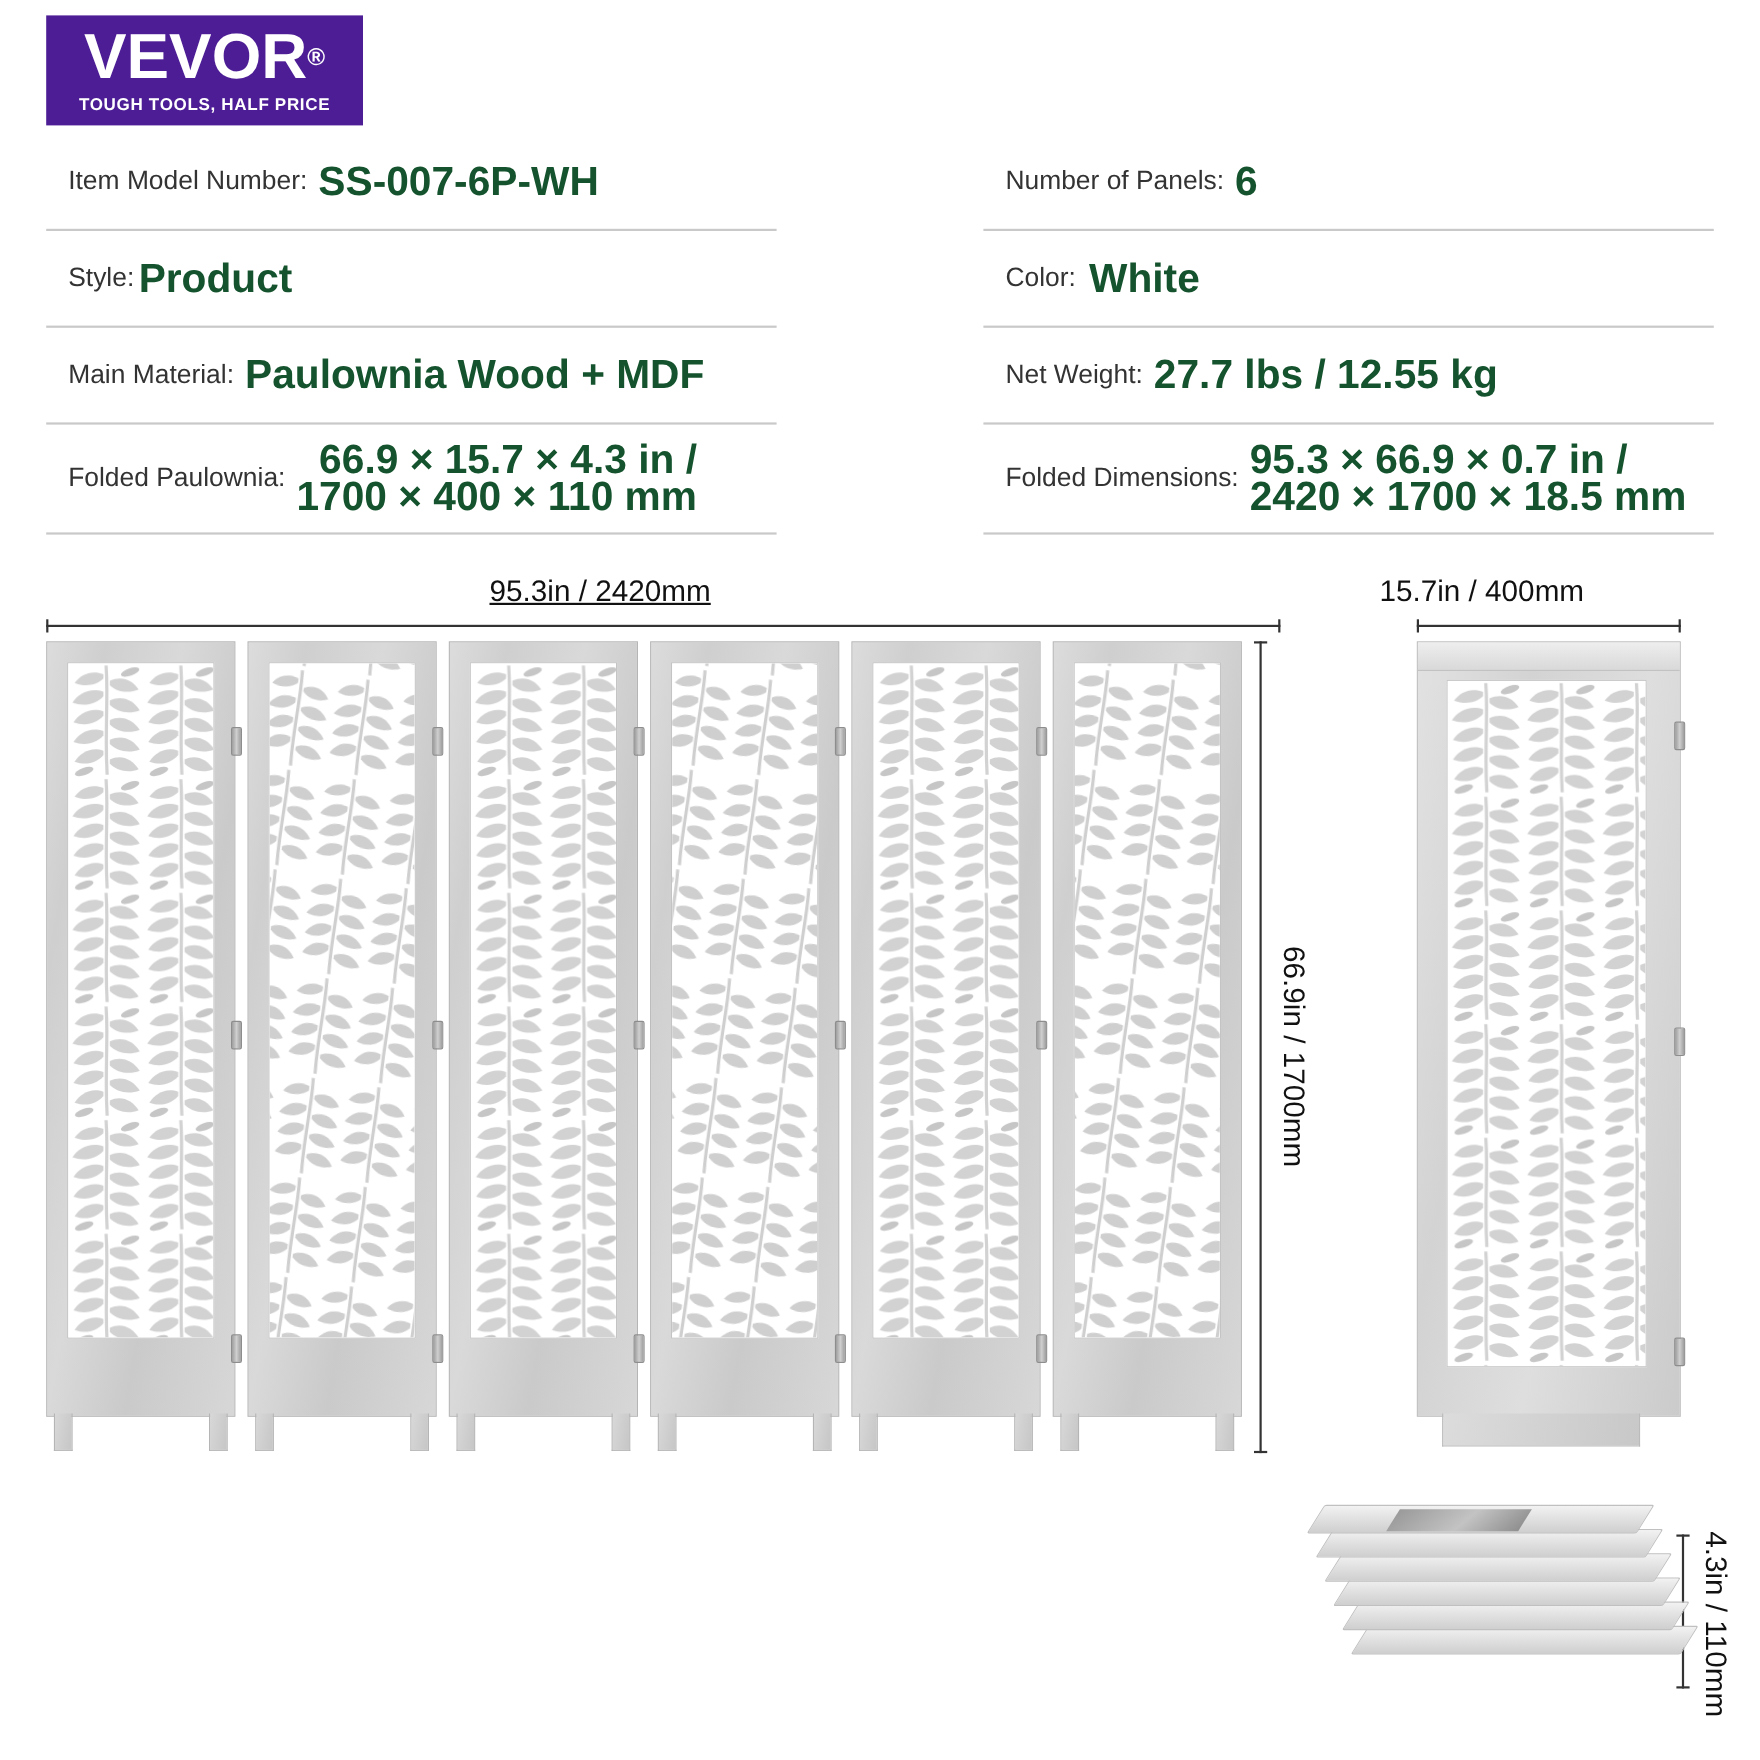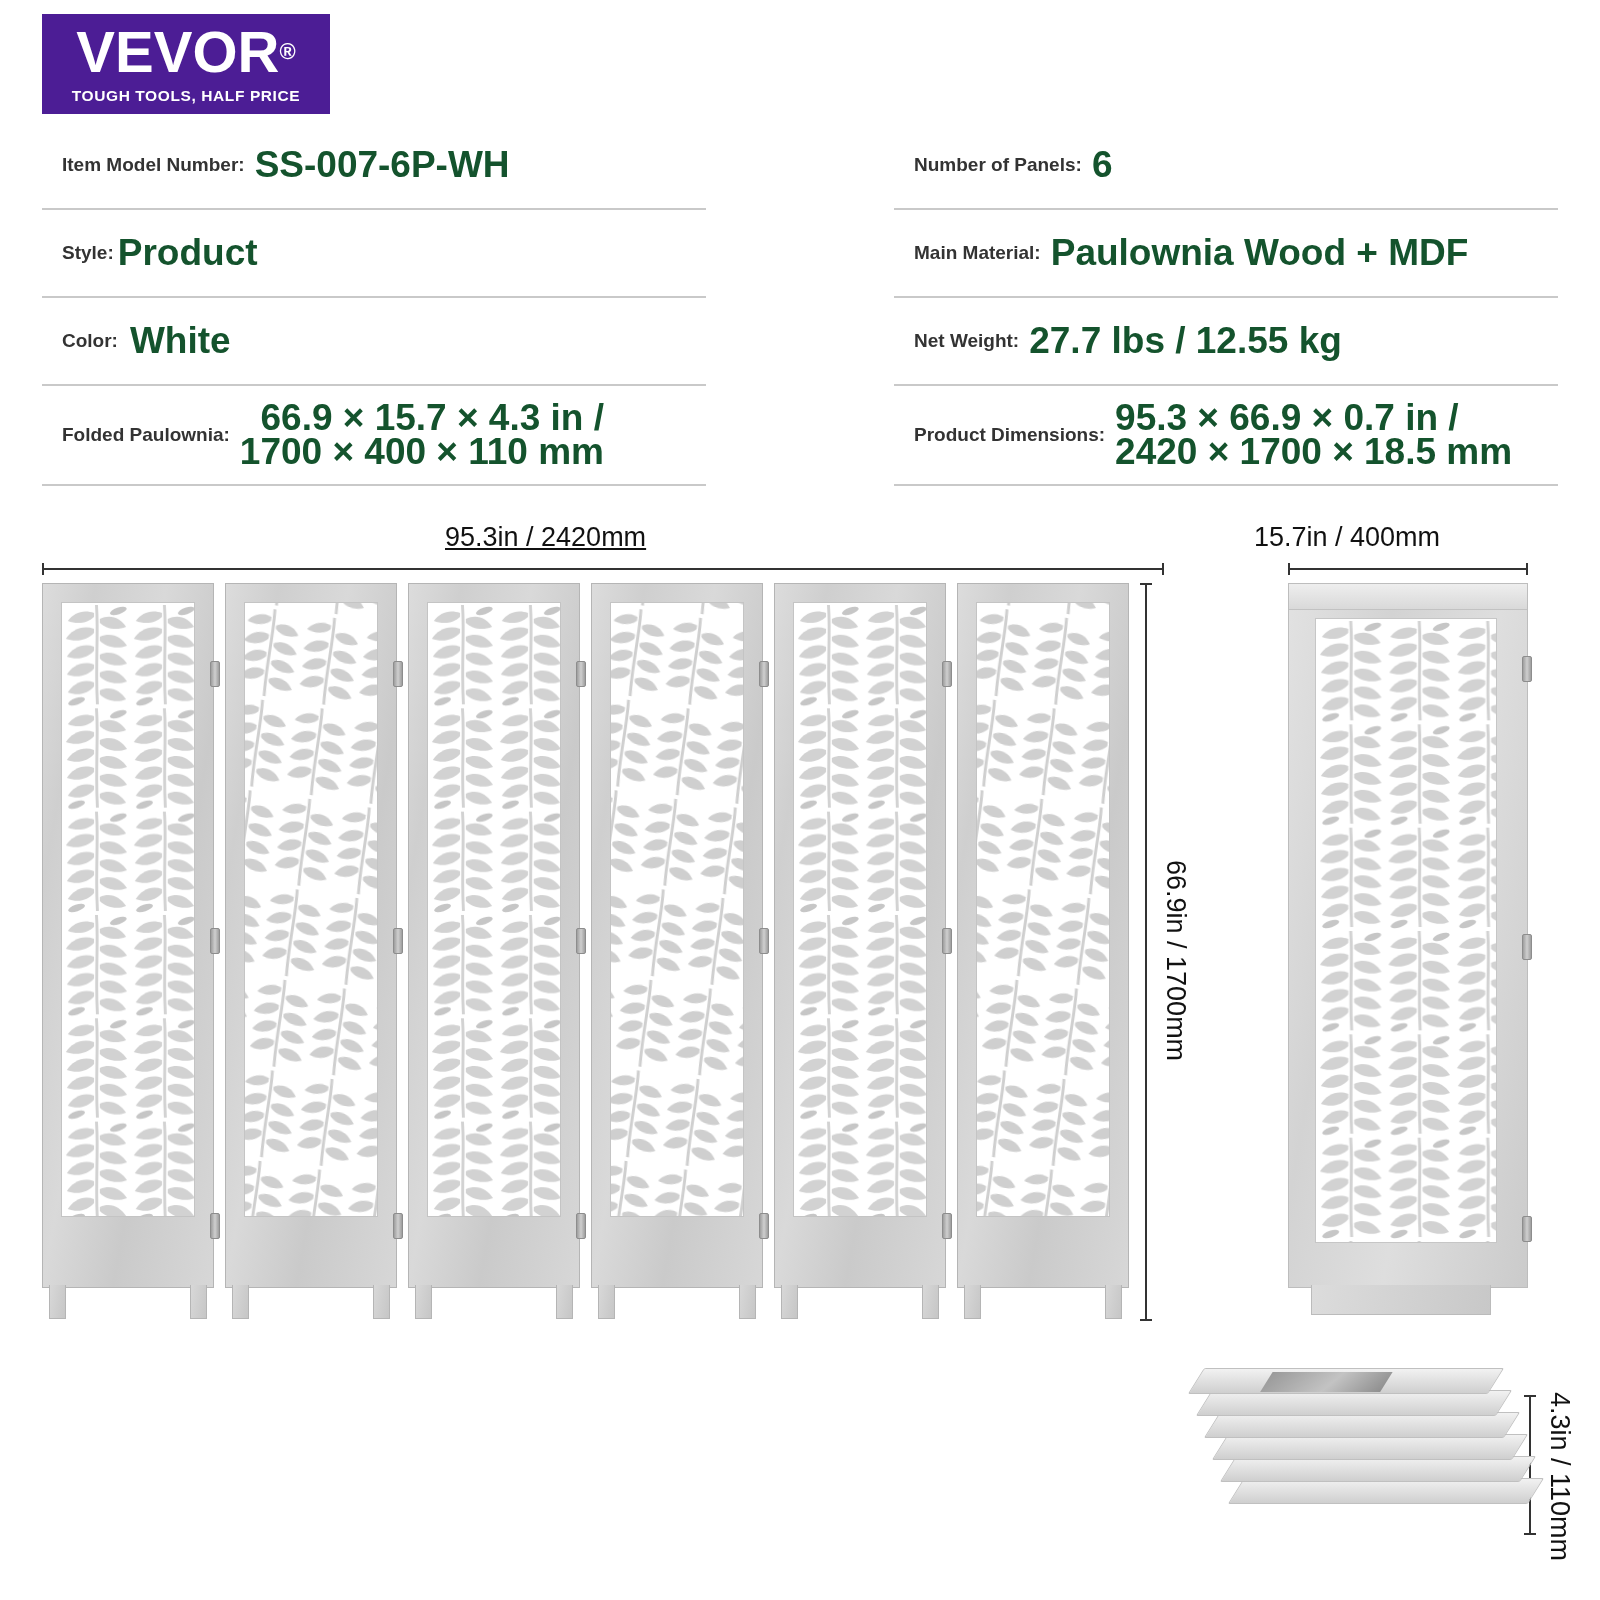--- a/index.html
+++ b/index.html
@@ -42,21 +42,21 @@
   .spec-cell {
     border-bottom:2px solid #c9c9c9;
     height:88px;
     display:flex; align-items:center;
     padding:0 6px 0 20px;
   }
   .spec-cell.tall { height:100px; }
   .spec-gap { height:88px; }
   .spec-gap.tall { height:100px; }
 
-  .lab { font-size:19px; color:#333333; font-weight:bold; white-space:nowrap; }
+  .lab { font-size:24px; color:#333333; font-weight:normal; white-space:nowrap; }
   .val { font-size:37px; color:#14532d; font-weight:bold; white-space:nowrap; }
   .val.two-line { font-weight:bold; line-height:34px; white-space:normal; }
 
   
   #dims { position:absolute; left:0; top:0; width:1600px; height:1600px; pointer-events:none; }
 
   .dimtxt {
     position:absolute; font-size:27px; color:#111111; font-weight:normal;
     white-space:nowrap;
   }
@@ -178,41 +178,41 @@
     <span class="lab">Number of Panels:</span>
     <span class="val" style="margin-left:10px;">6</span>
   </div>
 
   <div class="spec-cell">
     <span class="lab">Style:</span>
     <span class="val" style="margin-left:4px;">Product</span>
   </div>
   <div class="spec-gap"></div>
   <div class="spec-cell">
+    <span class="lab">Color:</span>
+    <span class="val" style="margin-left:12px;">White</span>
+  </div>
+
+  <div class="spec-cell">
     <span class="lab">Main Material:</span>
     <span class="val" style="margin-left:10px;">Paulownia Wood + MDF</span>
-  </div>
-
-  <div class="spec-cell">
-    <span class="lab">Color:</span>
-    <span class="val" style="margin-left:12px;">White</span>
   </div>
   <div class="spec-gap"></div>
   <div class="spec-cell">
     <span class="lab">Net Weight:</span>
     <span class="val" style="margin-left:10px;">27.7 lbs / 12.55 kg</span>
   </div>
 
   <div class="spec-cell tall">
     <span class="lab">Folded Paulownia:</span>
     <span class="val two-line" style="margin-left:10px;text-align:right;">66.9 × 15.7 × 4.3 in /<br>1700 × 400 × 110 mm</span>
   </div>
   <div class="spec-gap tall"></div>
   <div class="spec-cell tall">
-    <span class="lab">Product Dimensions:</span>
+    <span class="lab">Folded Dimensions:</span>
     <span class="val two-line" style="margin-left:10px;">95.3 × 66.9 × 0.7 in /<br>2420 × 1700 × 18.5 mm</span>
   </div>
 </div>
 
 <div id="dims">
 
   <div class="dimtxt" style="left:445px; top:522px;text-decoration:underline;">95.3in / 2420mm</div>
 
   <div id="hline-main">
     <div class="cap-l"></div>

